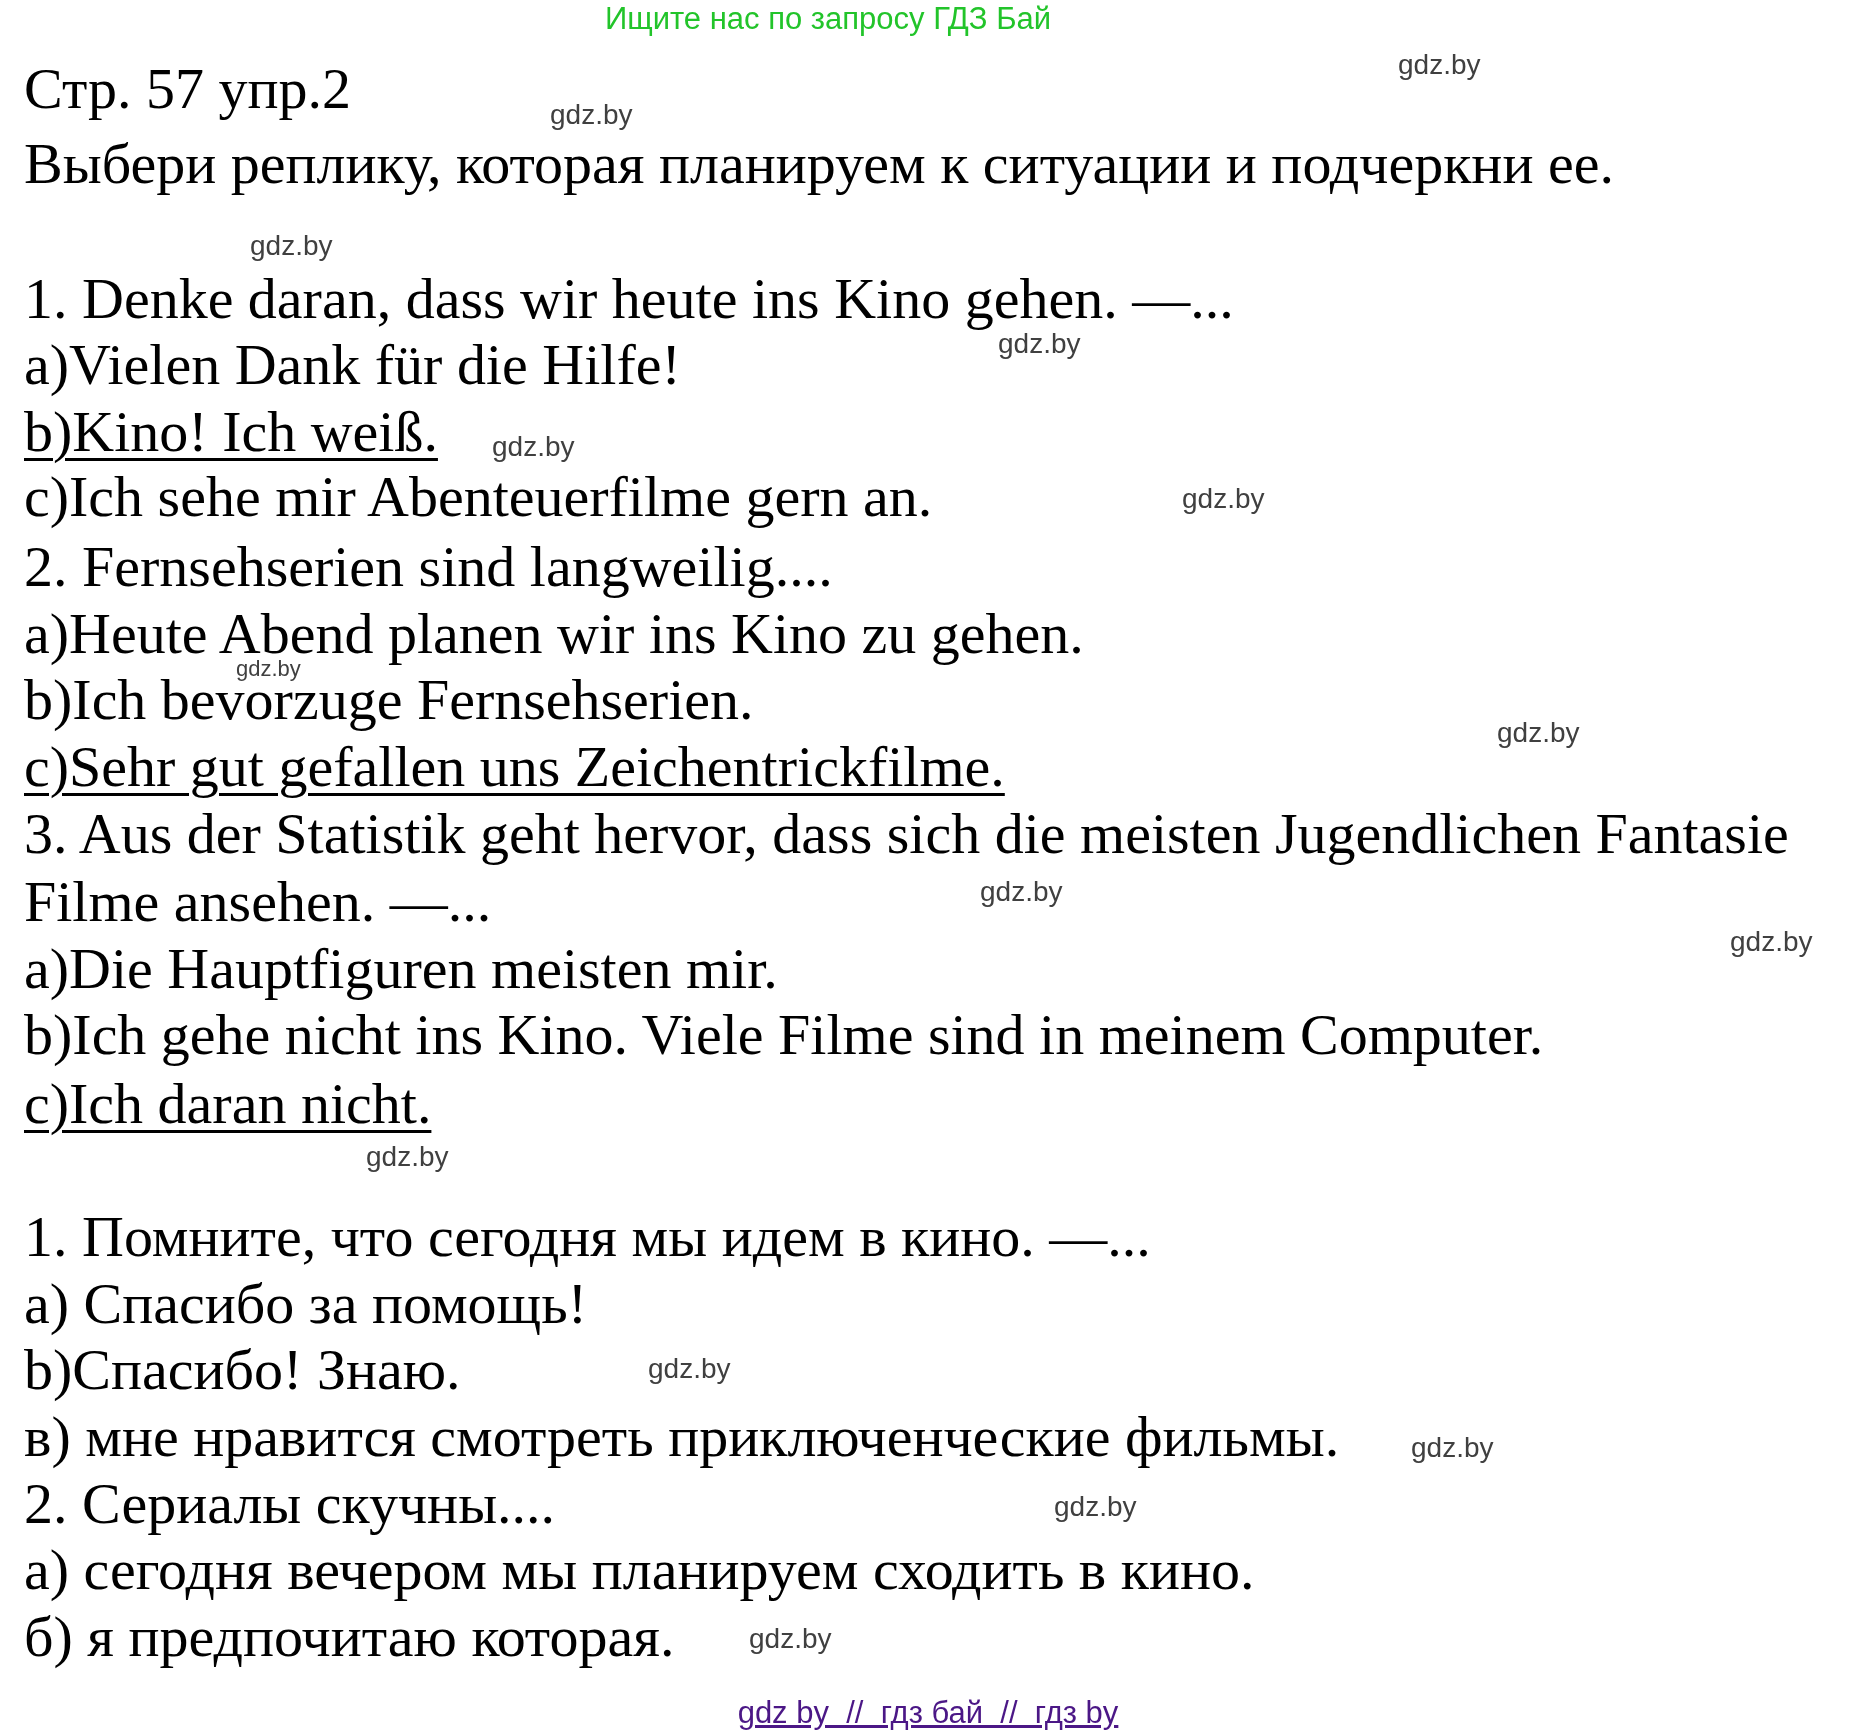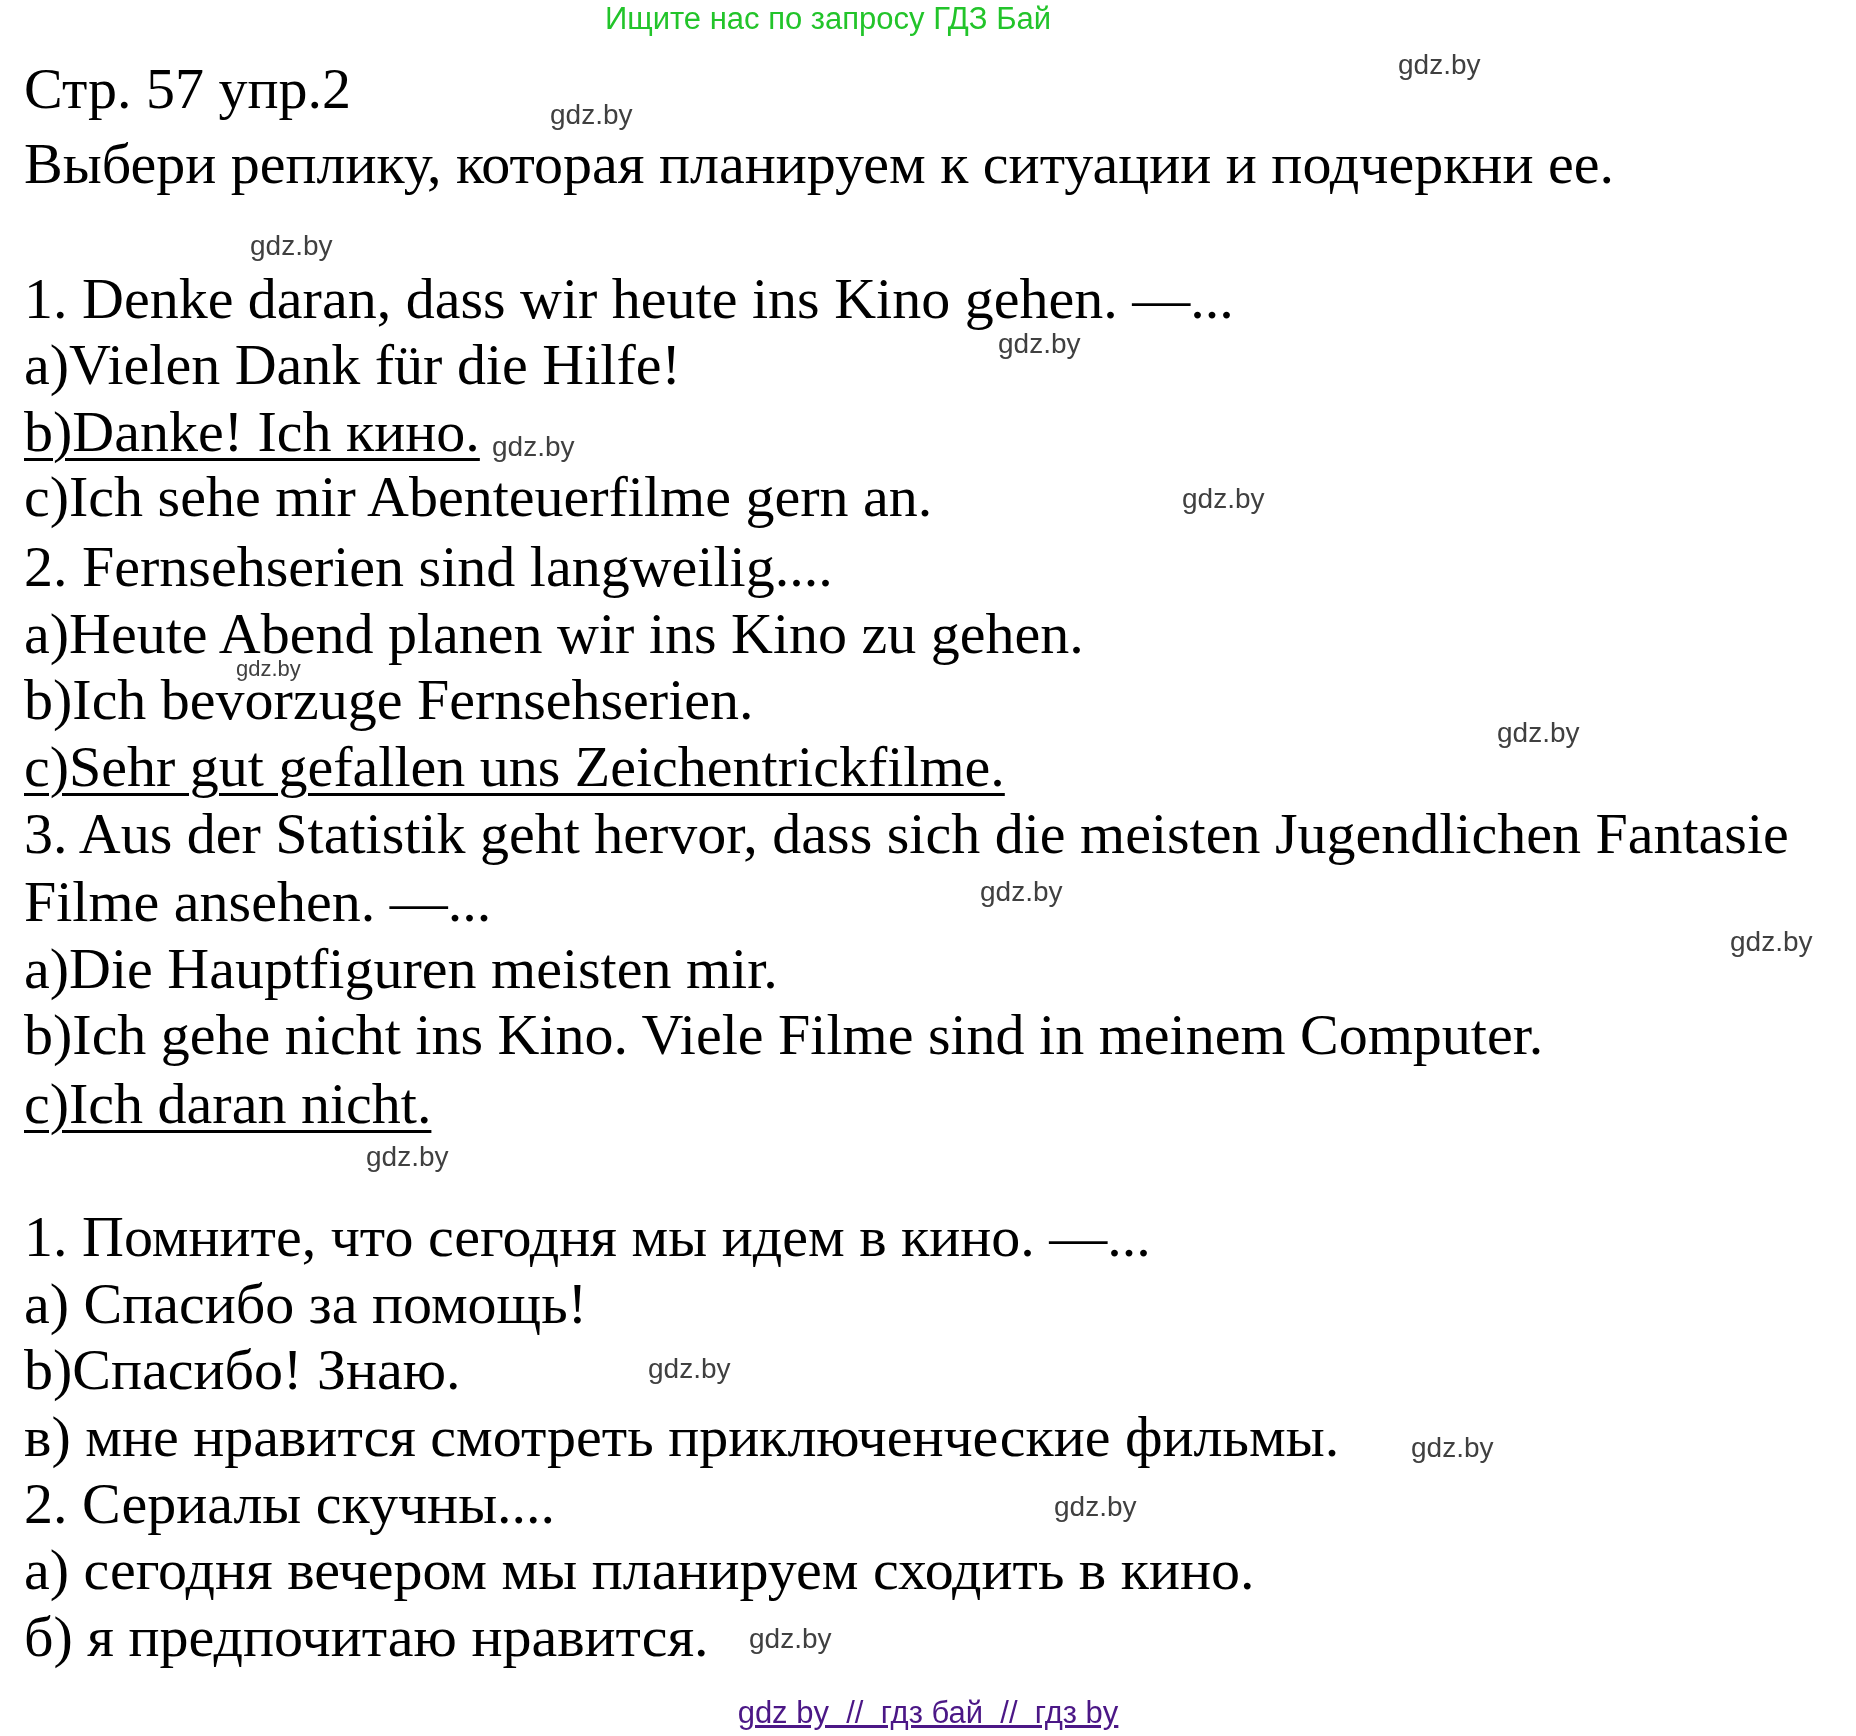--- a/index.html
+++ b/index.html
@@ -74,21 +74,21 @@
 </div>
 
 <div>
   <div class="line" style="top:266px;">
     <span class="text">1. Denke daran, dass wir heute ins Kino gehen. —...</span>
   </div>
   <div class="line" style="top:332px;">
     <span class="text">a)Vielen Dank für die Hilfe!</span>
   </div>
   <div class="line underlined" style="top:399px;">
-    <span class="text">b)Danke! Ich кино.</span>
+    <span class="text">b)Kino! Ich weiß.</span>
   </div>
   <div class="line" style="top:464px;">
     <span class="text">c)Ich sehe mir Abenteuerfilme gern an.</span>
   </div>
 
   <div class="line" style="top:534px;">
     <span class="text">2. Fernsehserien sind langweilig....</span>
   </div>
   <div class="line" style="top:601px;">
     <span class="text">a)Heute Abend planen wir ins Kino zu gehen.</span>
@@ -130,21 +130,21 @@
   <div class="line" style="top:1404px;">
     <span class="text">в) мне нравится смотреть приключенческие фильмы.</span>
   </div>
   <div class="line" style="top:1471px;">
     <span class="text">2. Сериалы скучны....</span>
   </div>
   <div class="line" style="top:1537px;">
     <span class="text">а) сегодня вечером мы планируем сходить в кино.</span>
   </div>
   <div class="line" style="top:1604px;">
-    <span class="text">б) я предпочитаю нравится.</span>
+    <span class="text">б) я предпочитаю которая.</span>
   </div>
 </div>
 
 <div class="wm" style="left:1398px; top:50px;">gdz.by</div>
 <div class="wm" style="left:550px;  top:100px;">gdz.by</div>
 <div class="wm" style="left:250px;  top:231px;">gdz.by</div>
 <div class="wm" style="left:998px;  top:329px;">gdz.by</div>
 <div class="wm" style="left:492px;  top:432px;">gdz.by</div>
 <div class="wm" style="left:1182px; top:484px;">gdz.by</div>
 <div class="wm" style="left:236px;  top:654px; font-size:22px;">gdz.by</div>

